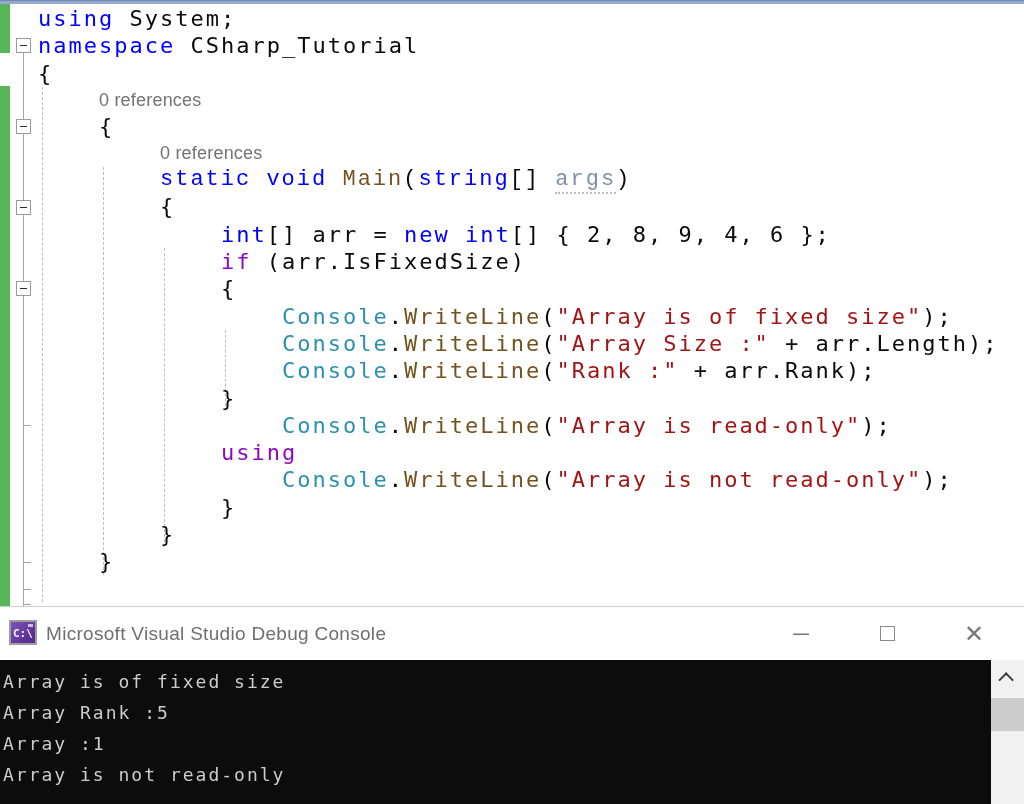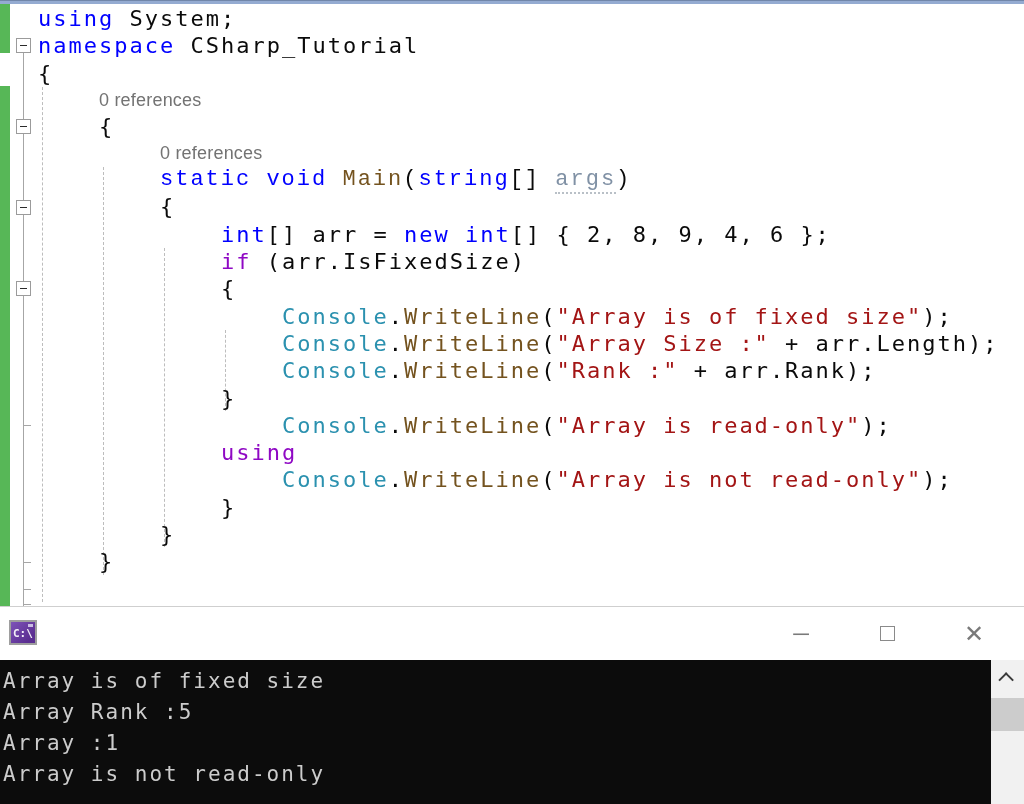--- a/index.html
+++ b/index.html
@@ -50,21 +50,21 @@
   .cmd-icon .cmd-dot{position:absolute;right:2px;top:2px;width:5px;height:3px;background:#C9BCE2;}
   .console-title-text{position:absolute;left:46px;top:50%;transform:translateY(-50%);font-size:19px;color:#6F6F6F;letter-spacing:0.3px;}
   .win-btn{position:absolute;top:0;height:53px;width:46px;display:flex;align-items:center;justify-content:center;color:#7A7A7A;}
   .btn-min{left:778px;font-size:22px;}
   .btn-max{left:864px;}
   .btn-max .max-box{display:block;width:15px;height:15px;border:1px solid #8A8A8A;box-sizing:border-box;}
   .btn-close{left:951px;font-size:24px;font-weight:300;}
 
   
   .console-body{position:absolute;top:660px;left:0;width:1024px;height:144px;background:var(--console_bg);}
-  .console-output{position:absolute;top:6px;left:3px;font-family:"DejaVu Sans Mono",monospace;font-size:21px;letter-spacing:2px;color:var(--console_text);}
+  .console-output{position:absolute;top:6px;left:3px;font-family:"DejaVu Sans Mono",monospace;font-size:18px;letter-spacing:2px;color:var(--console_text);}
   .console-line{height:31px;line-height:31px;white-space:pre;}
   .watermark{position:absolute;left:556px;top:36px;font-size:20px;font-weight:bold;color:var(--watermark);letter-spacing:0.5px;}
   .scrollbar{position:absolute;right:0;top:0;width:33px;height:144px;background:#F1F1F1;}
   .scroll-up-btn{position:absolute;top:8px;left:0;width:33px;height:20px;display:flex;align-items:center;justify-content:center;}
   .chevron-up{display:block;width:9px;height:9px;border-left:2px solid #3A3A3A;border-top:2px solid #3A3A3A;transform:rotate(45deg) translateY(2px);}
   .scroll-thumb{position:absolute;top:38px;left:0;width:33px;height:33px;background:#CCCCCC;}
 </style>
 </head>
 <body>
 
@@ -124,20 +124,21 @@
         <div class="code-line" style="padding-left: 122px;"><span class="tok-plain">}</span></div>
         <div class="code-line" style="padding-left: 61px;"><span class="tok-plain">}</span></div>
       </div>
   </div>
 
   <div class="console-title">
     <span class="cmd-icon">
       <span class="cmd-label">C:\</span>
       <span class="cmd-dot"></span>
     </span>
+    <span class="console-title-text">Microsoft Visual Studio Debug Console</span>
     <div class="win-btn btn-min">
         <span>─</span>
       </div>
     <div class="win-btn btn-max">
         <span class="max-box"></span>
       </div>
     <div class="win-btn btn-close">
         <span>✕</span>
       </div>
   </div>

